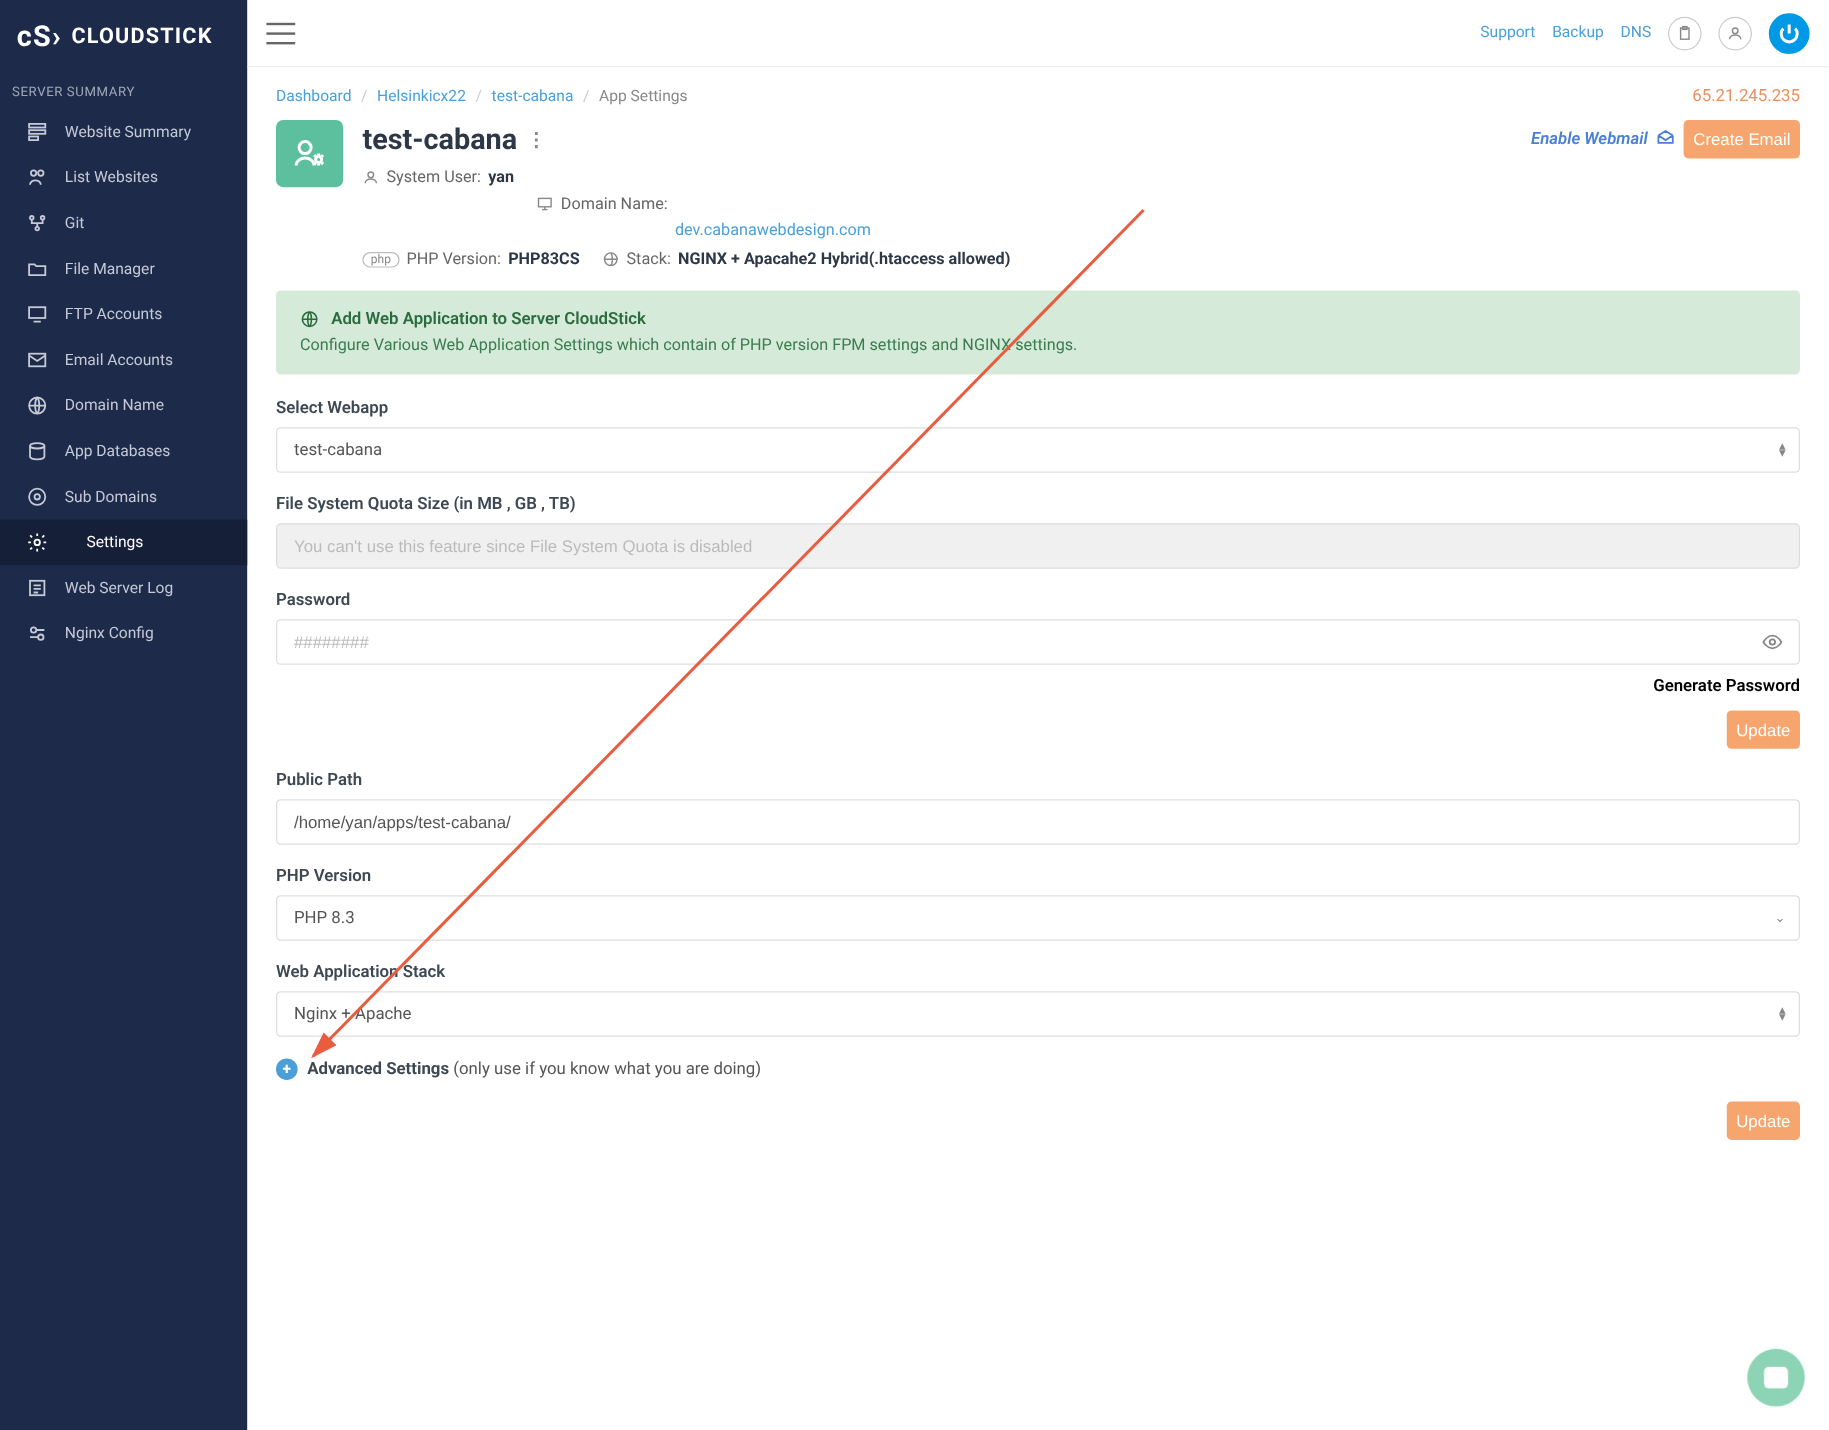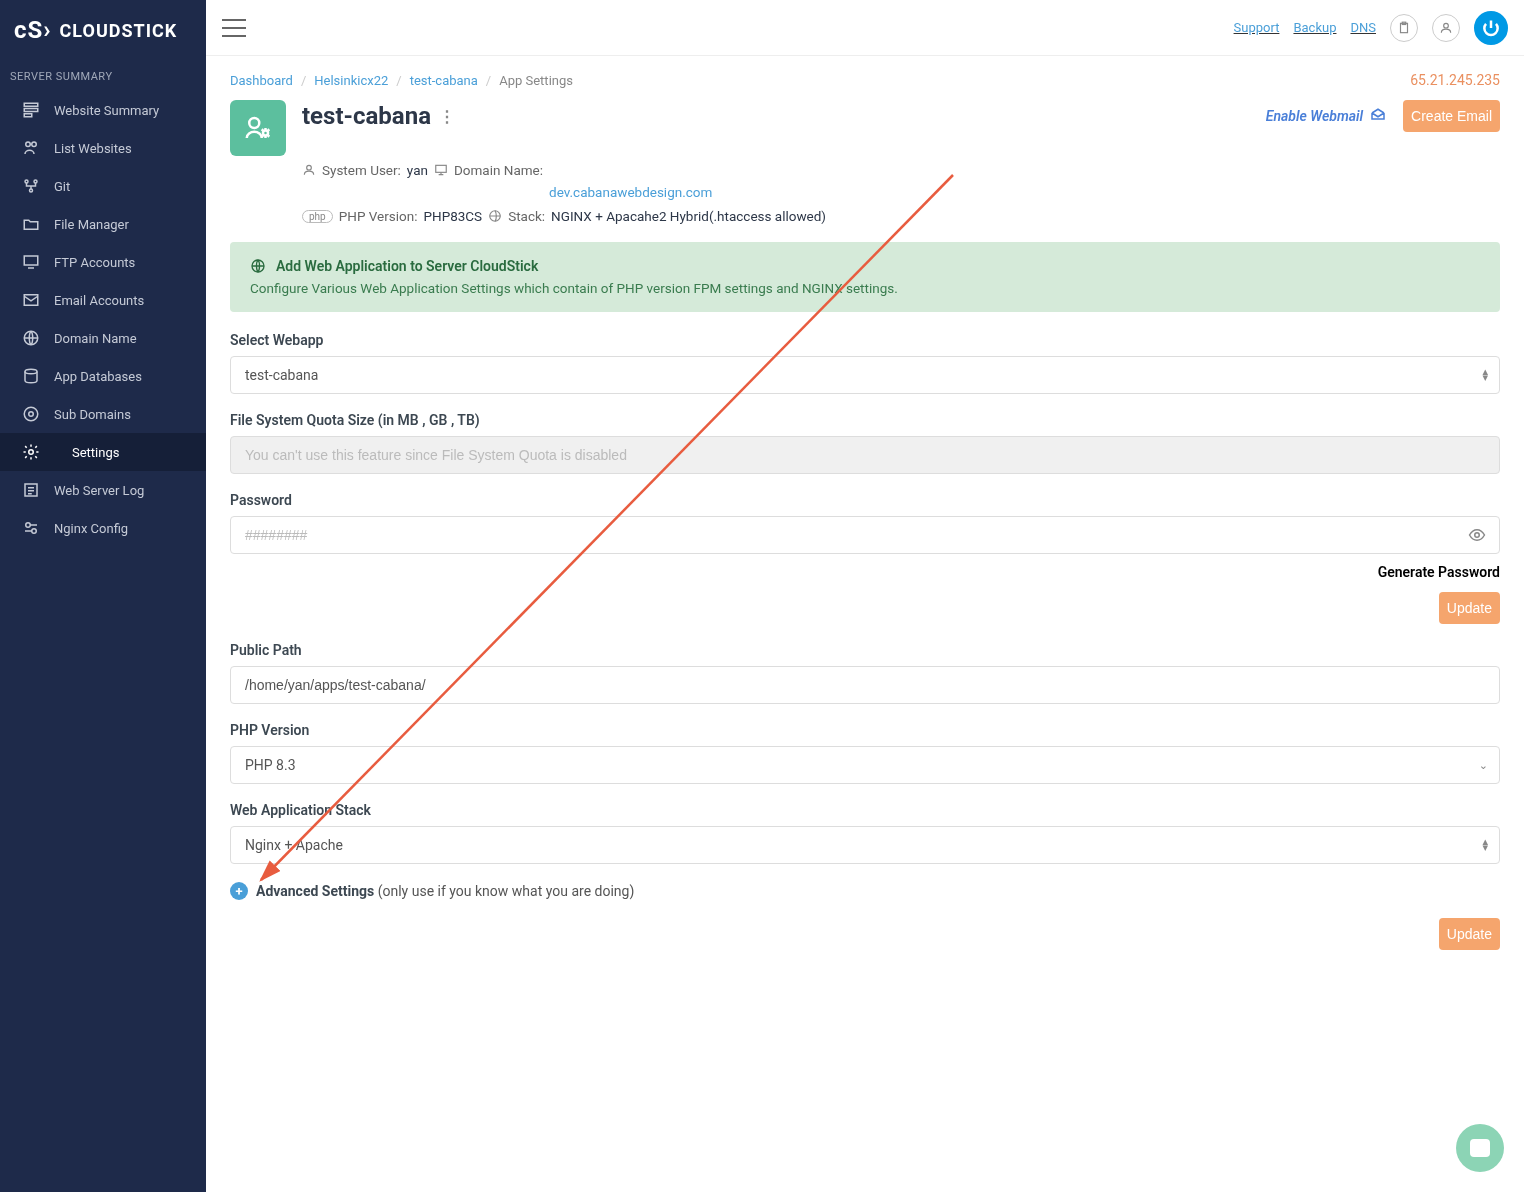--- a/index.html
+++ b/index.html
@@ -6,46 +6,46 @@
 body { font-family: -apple-system, BlinkMacSystemFont, "Segoe UI", Roboto, sans-serif; background: #fff; color: #333; font-size: 14px; }
 .layout { display: flex; min-height: 100vh; }
 .sidebar { width: 206px; background: #1e2a4a; color: #fff; flex-shrink: 0; }
 .logo { padding: 16px 14px; display: flex; align-items: center; gap: 8px; font-weight: bold; font-size: 18px; letter-spacing: 1px; }
 .logo-mark { font-size: 24px; font-weight: bold; }
 .sidebar-header { padding: 10px 10px 8px; font-size: 11px; color: #a0a8b8; letter-spacing: 0.5px; }
 .sidebar-item { display: flex; align-items: center; gap: 14px; padding: 10px 22px; color: #c5cad6; cursor: pointer; font-size: 13px; }
 .sidebar-item.active { background: #151f38; color: #fff; gap: 32px; }
 .sidebar-item .icon { width: 18px; height: 18px; display: flex; align-items: center; justify-content: center; }
 .main { flex: 1; display: flex; flex-direction: column; }
-.topbar { height: 56px; display: flex; align-items: center; justify-content: space-between; padding: 0 16px; border-bottom: 1px solid #eee; text-decoration: underline; }
+.topbar { height: 56px; display: flex; align-items: center; justify-content: space-between; padding: 0 16px; border-bottom: 1px solid #eee; }
 .hamburger { width: 24px; height: 18px; display: flex; flex-direction: column; justify-content: space-between; cursor: pointer; }
 .hamburger span { height: 2px; background: #666; }
 .topbar-right { display: flex; align-items: center; gap: 14px; }
 .topbar-link { color: #4a9fd8; font-size: 13px; cursor: pointer; }
 .topbar-icon { width: 28px; height: 28px; border: 1px solid #ccc; border-radius: 50%; display: flex; align-items: center; justify-content: center; color: #888; cursor: pointer; }
 .power-icon { width: 34px; height: 34px; border-radius: 50%; background: #0099e5; display: flex; align-items: center; justify-content: center; color: #fff; cursor: pointer; border: 3px solid #0099e5; }
 .content { padding: 16px 24px 30px; }
 .breadcrumb { display: flex; align-items: center; justify-content: space-between; margin-bottom: 12px; }
 .breadcrumb-path { display: flex; gap: 8px; align-items: center; font-size: 13px; color: #888; }
 .breadcrumb-path a { color: #4a9fd8; text-decoration: none; cursor: pointer; }
 .breadcrumb-sep { color: #ccc; }
 .ip { color: #ea9060; font-size: 14px; margin-left: 40px; }
 .app-header { display: flex; gap: 16px; margin-bottom: 18px; }
 .app-icon { width: 56px; height: 56px; background: #5cbf9e; border-radius: 6px; display: flex; align-items: center; justify-content: center; color: #fff; flex-shrink: 0; }
 .app-info { flex: 1; }
 .app-title-row { display: flex; align-items: center; justify-content: space-between; }
 .app-title { font-size: 24px; font-weight: 700; color: #2d3748; display: flex; align-items: center; gap: 8px; }
 .app-title-menu { color: #888; cursor: pointer; font-size: 16px; }
-.app-actions { display: flex; align-items: center; gap: 16px; }
+.app-actions { display: flex; align-items: center; gap: 6px; }
 .enable-webmail { color: #4a7fd8; font-style: italic; font-weight: 600; font-size: 14px; cursor: pointer; display: flex; align-items: center; gap: 6px; }
 .btn-orange { background: #f5a56d; color: #fff; border: none; padding: 8px 8px; border-radius: 4px; cursor: pointer; font-size: 14px; }
-.meta-row { display: flex; gap: 6px; align-items: center; margin-top: 8px; flex-wrap: wrap; font-size: 13.5px; color: #555; }
+.meta-row { display: flex; gap: 19px; align-items: flex-start; margin-top: 8px; flex-wrap: wrap; font-size: 13.5px; color: #555; }
 .meta-item { display: flex; align-items: center; gap: 6px; }
 .meta-item .mlabel { color: #666; }
-.meta-item .mval { font-weight: 400; color: #2d3748; }
+.meta-item .mval { font-weight: 700; color: #2d3748; }
 .meta-item .mlink { color: #4a9fd8; margin-top: 44px; }
 .php-badge { border: 1px solid #bbb; border-radius: 10px; padding: 0 6px; font-size: 10px; color: #888; }
 .info-box { background: #d5ead9; border-radius: 4px; padding: 16px 20px; margin-bottom: 20px; }
 .info-box-title { display: flex; align-items: center; gap: 10px; font-weight: 600; color: #2a6b3f; margin-bottom: 6px; font-size: 14px; }
 .info-box-desc { color: #3a7c4f; font-size: 13.5px; }
 .form-group { margin-bottom: 18px; }
 .form-label { font-weight: 600; color: #3d4852; margin-bottom: 8px; display: block; font-size: 14px; }
 .select-wrap, .input-wrap { position: relative; }
 .form-select, .form-input { width: 100%; padding: 10px 14px; border: 1px solid #ddd; border-radius: 4px; font-size: 14px; background: #fff; color: #555; }
 .form-input:disabled { background: #f0f0f0; color: #aaa; }

